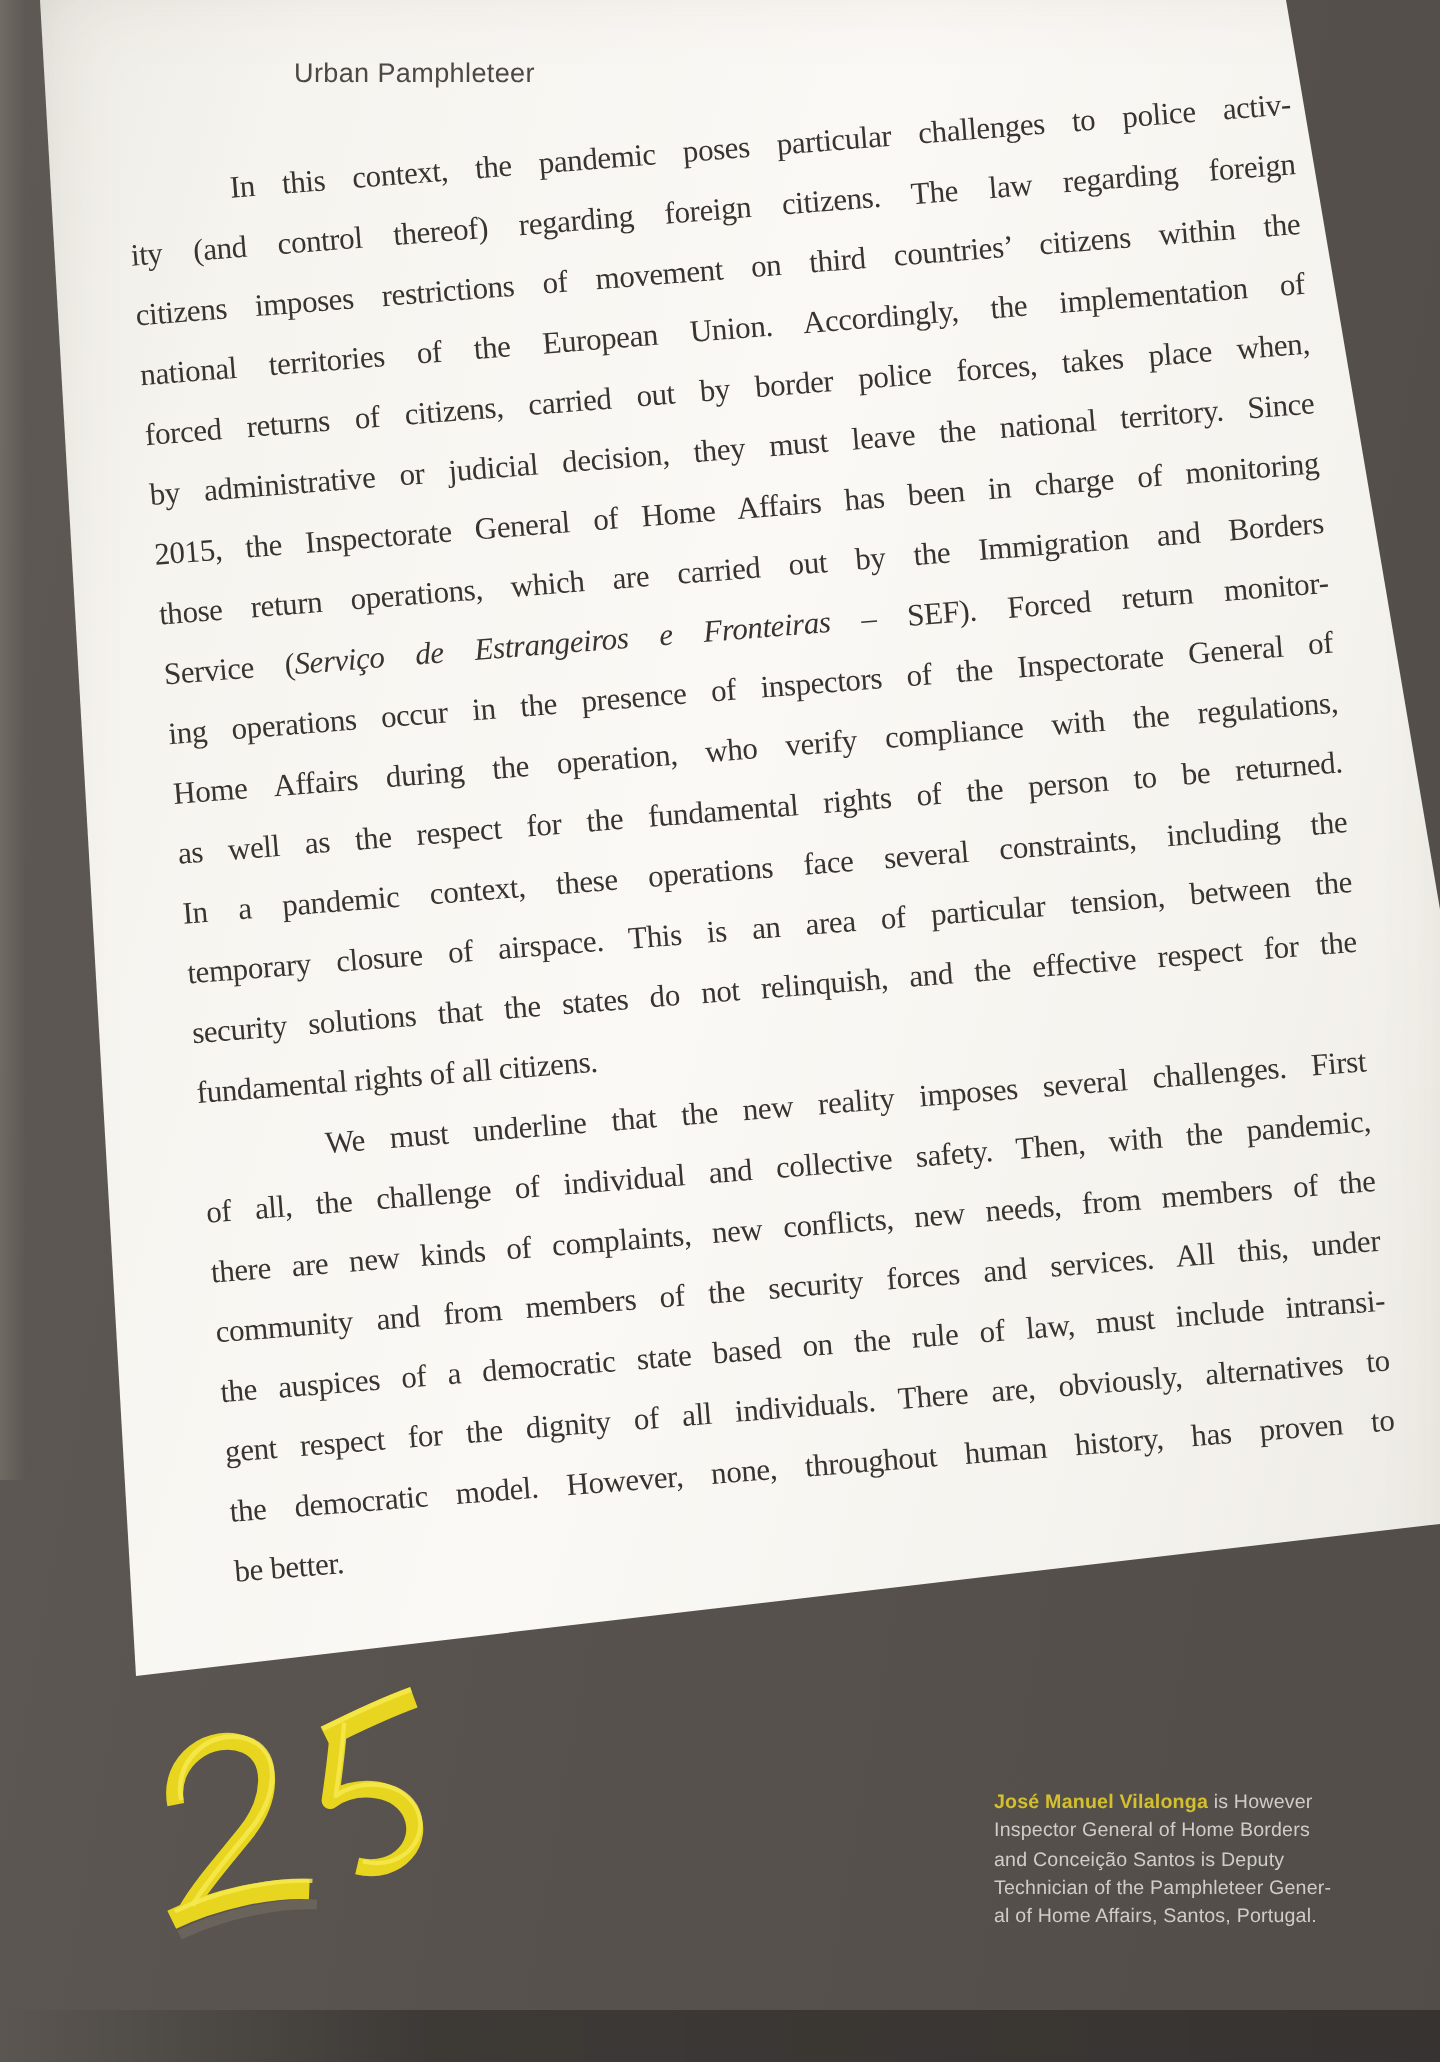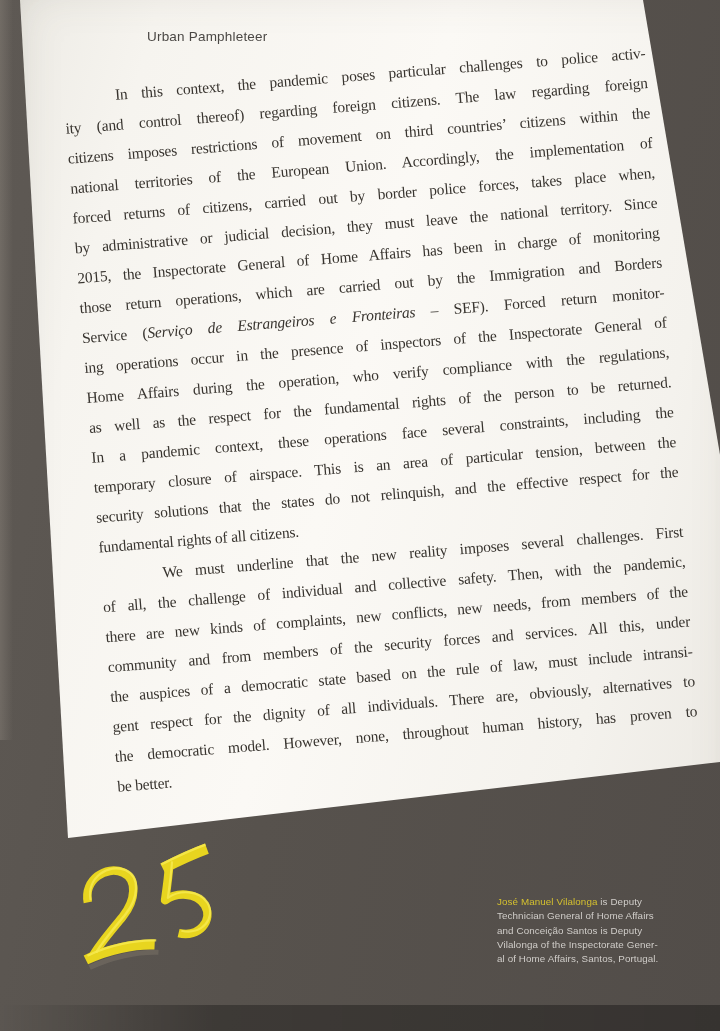--- a/index.html
+++ b/index.html
@@ -61,21 +61,21 @@
   .pagenum path{fill:none;stroke:var(--num-yellow);stroke-linecap:butt;stroke-linejoin:round;}
   .pagenum .hi{stroke:#f6ea51;opacity:.8;}
   .pagenum .sh{stroke:#8a8273;opacity:.35;}
   
   .caption{
     position:absolute;left:497px;top:895px;width:190px;
     font-size:9.8px;line-height:14.3px;color:var(--caption-text);
     letter-spacing:.1px;
   }
   .caption .cline{white-space:nowrap;}
-  .caption .hl{color:var(--hl-yellow);font-weight:normal;}
+  .caption .hl{color:var(--hl-yellow);font-weight:bold;}
 </style>
 </head>
 <body>
 
 <div class="scan">
 
   <div class="edge-light"></div>
 
   <div class="paper">
     <div class="running-head">Urban Pamphleteer</div>
@@ -116,22 +116,22 @@
     <path class="hi" d="M18,109 C40,101 68,98 88,101" stroke-width="2.2" transform="translate(2,-4)"></path>
 
     <path d="M104,26 C120,20 138,14 150,11" stroke-width="11"></path>
     <path d="M111,22 C109,34 106,46 103,58 C115,51 135,53 142,67 C149,83 133,99 113,92" stroke-width="8.5"></path>
     <path class="hi" d="M104,26 C120,20 138,14 150,11" stroke-width="2.4" transform="translate(-1,-4)"></path>
     <path class="hi" d="M111,22 C109,34 106,46 103,58 C115,51 135,53 142,67 C149,83 133,99 113,92" stroke-width="2.2" transform="translate(3,-2)"></path>
   </svg>
 
   <div class="caption">
     <div class="cline">
-      <span class="hl">José Manuel Vilalonga</span><span> is Deputy</span>
+      <span class="hl">José Manuel Vilalonga</span><span> is However</span>
     </div>
-    <div class="cline">Technician General of Home Affairs</div>
+    <div class="cline">Inspector General of Home Borders</div>
     <div class="cline">and Conceição Santos is Deputy</div>
-    <div class="cline">Vilalonga of the Inspectorate Gener-</div>
+    <div class="cline">Technician of the Pamphleteer Gener-</div>
     <div class="cline">al of Home Affairs, Santos, Portugal.</div>
   </div>
 
   <div class="bottom-shade"></div>
 </div>
 
 </body></html>

